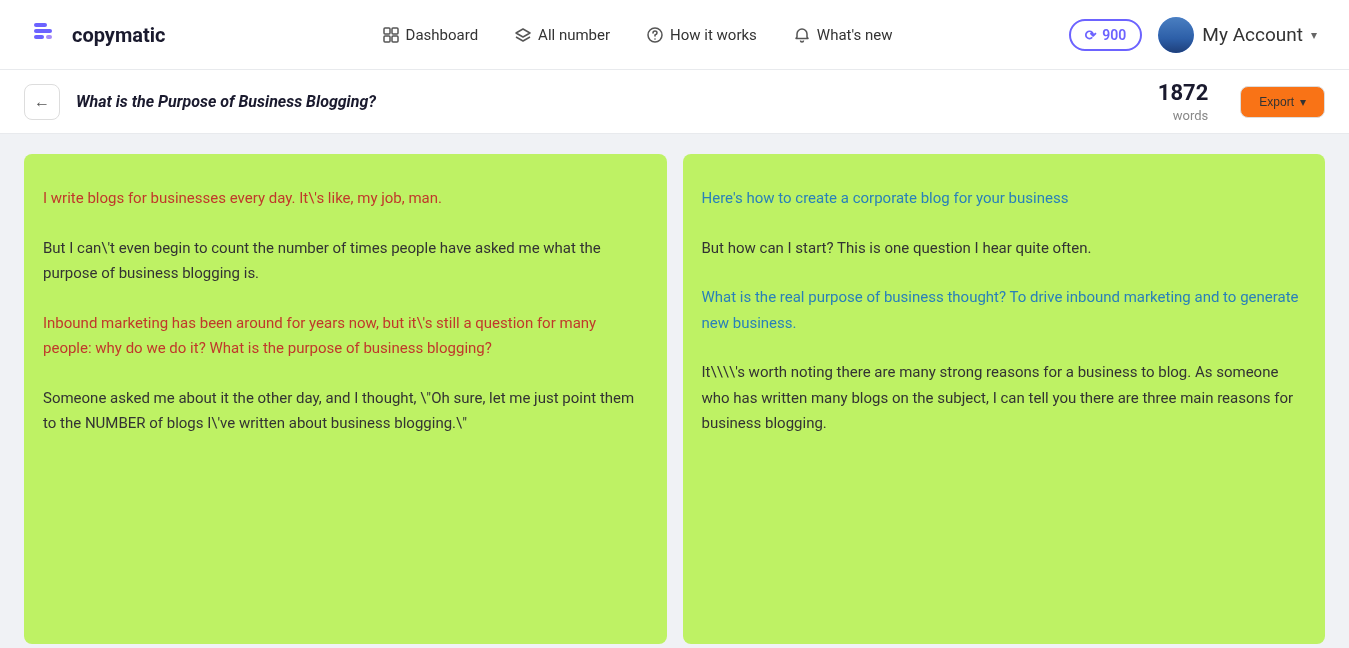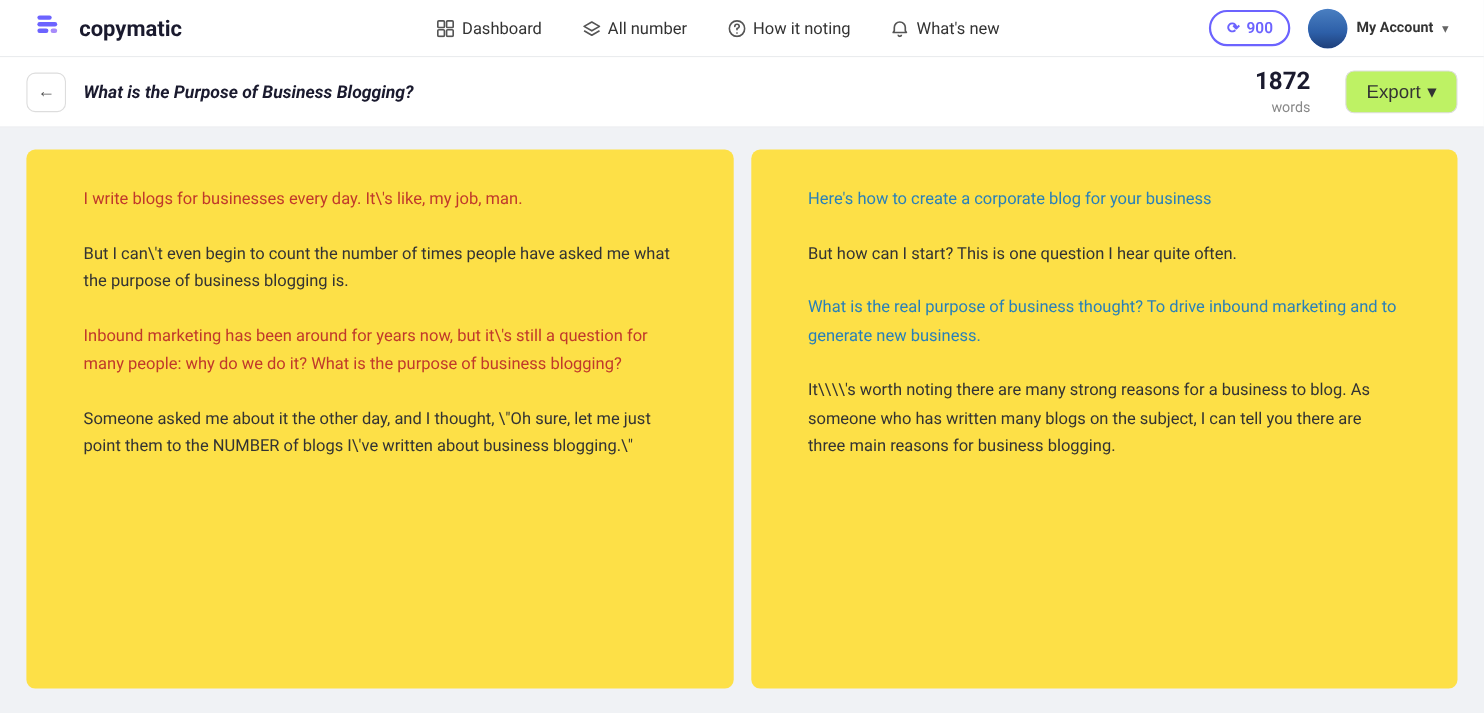--- a/index.html
+++ b/index.html
@@ -6,21 +6,21 @@
     body {
       font-family: -apple-system, BlinkMacSystemFont, 'Segoe UI', Roboto, sans-serif;
       background: #f0f2f5;
       min-height: 648px;
       width: 1349px;
     }
 
     
     .navbar {
       background: #fff;
-      height: 52px;
+      height: 70px;
       display: flex;
       align-items: center;
       padding: 0 32px;
       border-bottom: 1px solid #e8eaed;
       gap: 0;
     }
     .logo-area {
       display: flex;
       align-items: center;
       gap: 8px;
@@ -99,23 +99,23 @@
       justify-content: center;
     }
     .avatar-figure {
       width: 100%;
       height: 100%;
       background: linear-gradient(to bottom, #4a7fc1 0%, #2d5fa8 60%, #1e3f7a 100%);
       border-radius: 50%;
       position: relative;
     }
     .account-label {
-      font-size: 13px;
+      font-size: 19px;
       color: #333;
-      font-weight: 700;
+      font-weight: 400;
     }
     .chevron-down {
       font-size: 12px;
       color: #666;
     }
 
     
     .header-bar {
       background: #fff;
       border-bottom: 1px solid #e8eaed;
@@ -159,37 +159,37 @@
       font-size: 13px;
       color: #888;
     }
     .export-btn {
       display: flex;
       align-items: center;
       gap: 6px;
       border: 1px solid #ddd;
       border-radius: 8px;
       padding: 8px 18px;
-      font-size: 17px;
+      font-size: 12px;
       color: #333;
       cursor: pointer;
-      background: #bef264;
+      background: #f97316;
       font-weight: 500;
     }
 
     
     .content-area {
       padding: 20px 24px;
       display: flex;
       gap: 16px;
     }
     .content-panel {
-      background: #fde047;
+      background: #bef264;
       border-radius: 8px;
-      padding: 32px 52px;
+      padding: 32px 19px;
       flex: 1;
       min-height: 490px;
     }
     .content-panel p {
       font-size: 15px;
       line-height: 1.7;
       color: #333;
       margin-bottom: 24px;
     }
     .content-panel p:last-child { margin-bottom: 0; }
@@ -233,21 +233,21 @@
       <span>All number</span>
     </a>
     <a class="nav-link">
       <span class="nav-icon">
         <svg width="16" height="16" viewBox="0 0 16 16" fill="none">
           <circle cx="8" cy="8" r="7" stroke="#555" stroke-width="1.5"></circle>
           <path d="M6 6c0-1.1.9-2 2-2s2 .9 2 2c0 1.1-1 1.5-2 2v1" stroke="#555" stroke-width="1.5" stroke-linecap="round"></path>
           <circle cx="8" cy="12" r="0.5" fill="#555" stroke="#555" stroke-width="0.5"></circle>
         </svg>
       </span>
-      <span>How it noting</span>
+      <span>How it works</span>
     </a>
     <a class="nav-link">
       <span class="nav-icon">
         <svg width="16" height="16" viewBox="0 0 16 16" fill="none">
           <path d="M8 2a5 5 0 0 0-5 5v3l-1 1.5h12L13 10V7a5 5 0 0 0-5-5z" stroke="#555" stroke-width="1.5" stroke-linejoin="round"></path>
           <path d="M6.5 13.5a1.5 1.5 0 0 0 3 0" stroke="#555" stroke-width="1.5"></path>
         </svg>
       </span>
       <span>What's new</span>
     </a>

